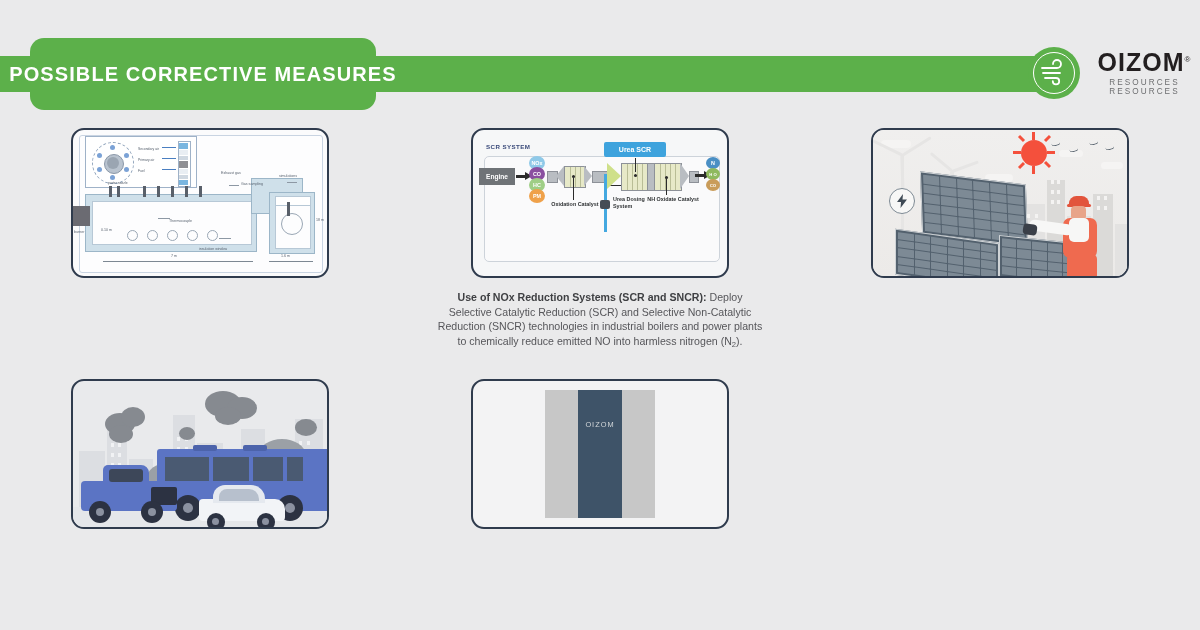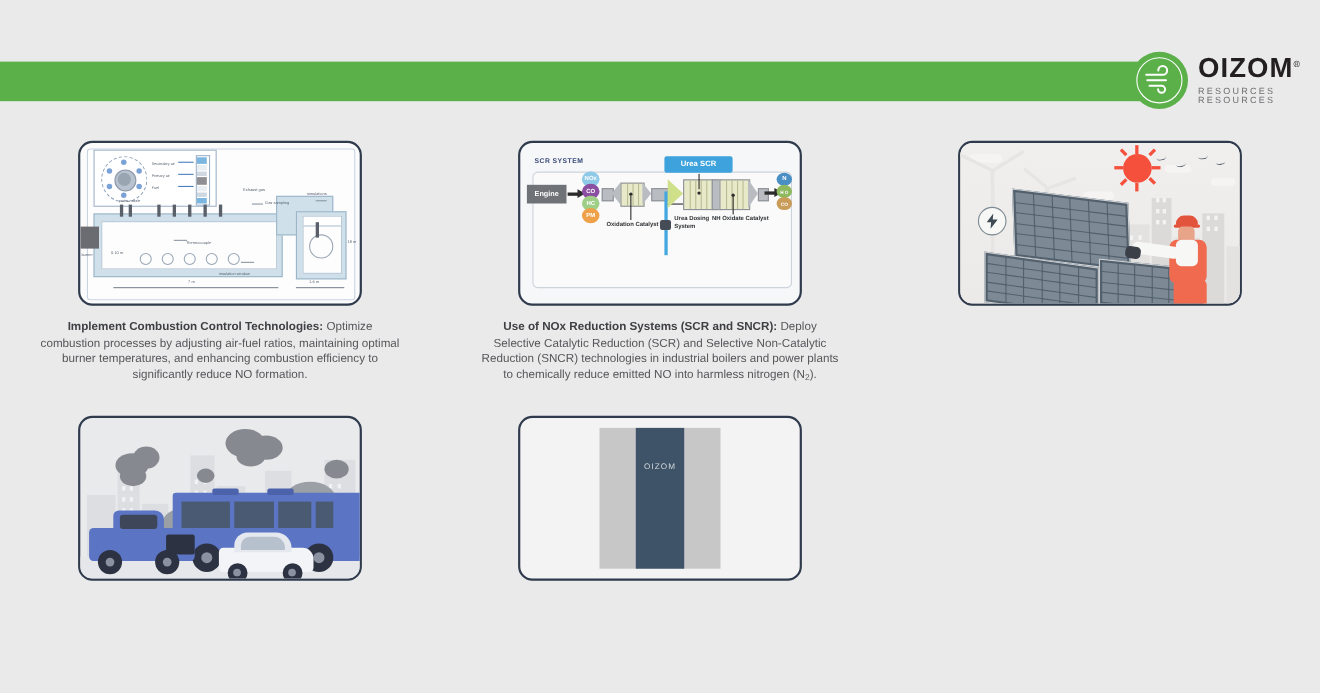--- a/index.html
+++ b/index.html
@@ -31,21 +31,21 @@
   .logo{position:absolute;left:1028px;top:42px;height:62px;display:flex;align-items:center;gap:9px;}
   .logo-mark{
     width:52px;height:52px;border-radius:50%;
     background:#5cb04a;position:relative;flex:0 0 auto;
   }
   .logo-mark .ring{
     position:absolute;left:5px;top:5px;width:42px;height:42px;
     border:1.6px solid #ffffff;border-radius:50%;box-sizing:border-box;
   }
   .logo-mark svg{position:absolute;left:11px;top:12px;}
-  .logo-txt{display:flex;flex-direction:column;justify-content:center;line-height:1;}
+  .logo-txt{display:flex;flex-direction:column;justify-content:center;line-height:1;text-align:center;}
   .logo-name{
     font-size:25px;font-weight:bold;letter-spacing:1px;color:#231f20;
     position:relative;
   }
   .logo-name .reg{font-size:8px;vertical-align:super;font-weight:normal;}
   .logo-tag{
     font-size:8.2px;letter-spacing:2.05px;color:#6d6e70;margin-top:4px;
   }
 
   
@@ -160,20 +160,23 @@
   .c5{background:#f3f3f4;display:flex;align-items:center;justify-content:center;}
   .c5 .ph{width:110px;height:128px;background:#c7c7c7;display:flex;align-items:flex-start;justify-content:center;}
   .c5 .band{width:44px;height:128px;background:#3e5368;display:flex;align-items:flex-start;justify-content:center;}
   .c5 .band span{margin-top:30px;color:#d3d7da;font-size:7.4px;letter-spacing:1px;}
 </style>
 </head>
 <body>
 
 <div class="header">
   <div class="hdr-strip"></div>
+  <div class="hdr-pill">
+    <div class="hdr-title">POSSIBLE CORRECTIVE MEASURES</div>
+  </div>
 </div>
 
 <div class="logo">
   <div class="logo-mark">
     <div class="ring"></div>
     <svg width="30" height="28" viewBox="0 0 30 28">
       <path d="M3 9 H18 a4 4 0 1 0 -4 -4" fill="none" stroke="#fff" stroke-width="1.8" stroke-linecap="round"></path>
       <path d="M4 14 H21" fill="none" stroke="#fff" stroke-width="1.8" stroke-linecap="round"></path>
       <path d="M6 19 H17 a3.2 3.2 0 1 1 -3.2 3.2" fill="none" stroke="#fff" stroke-width="1.8" stroke-linecap="round"></path>
     </svg>
@@ -260,24 +263,20 @@
           </div>
         <div class="port" style="left:214px;top:72px;height:14px"></div>
         <div class="lbl" style="left:206px;top:44px">simulations</div>
         <div class="leader" style="left:214px;top:52px;width:10px"></div>
 
         <div class="dim" style="left:30px;top:131px;width:150px"></div>
         <div class="lbl" style="left:98px;top:124px">7 m</div>
         <div class="dim" style="left:196px;top:131px;width:44px"></div>
         <div class="lbl" style="left:208px;top:124px">1.6 m</div>
         <div class="lbl" style="left:243px;top:88px">18 m</div>
-      </div>
-      <div class="caption">
-        <b>Implement Combustion Control Technologies:</b>
-        <span>Optimize combustion processes by adjusting air-fuel ratios, maintaining optimal burner temperatures, and enhancing combustion efficiency to significantly reduce NO formation.</span>
       </div>
     </div>
 
     <div class="col">
       <div class="card c2">
         <div class="ttl">SCR SYSTEM</div>
         <div class="panel"></div>
 
         <div class="engine">Engine</div>
         <div class="arrline" style="left:43px;top:45px;width:10px"></div>

